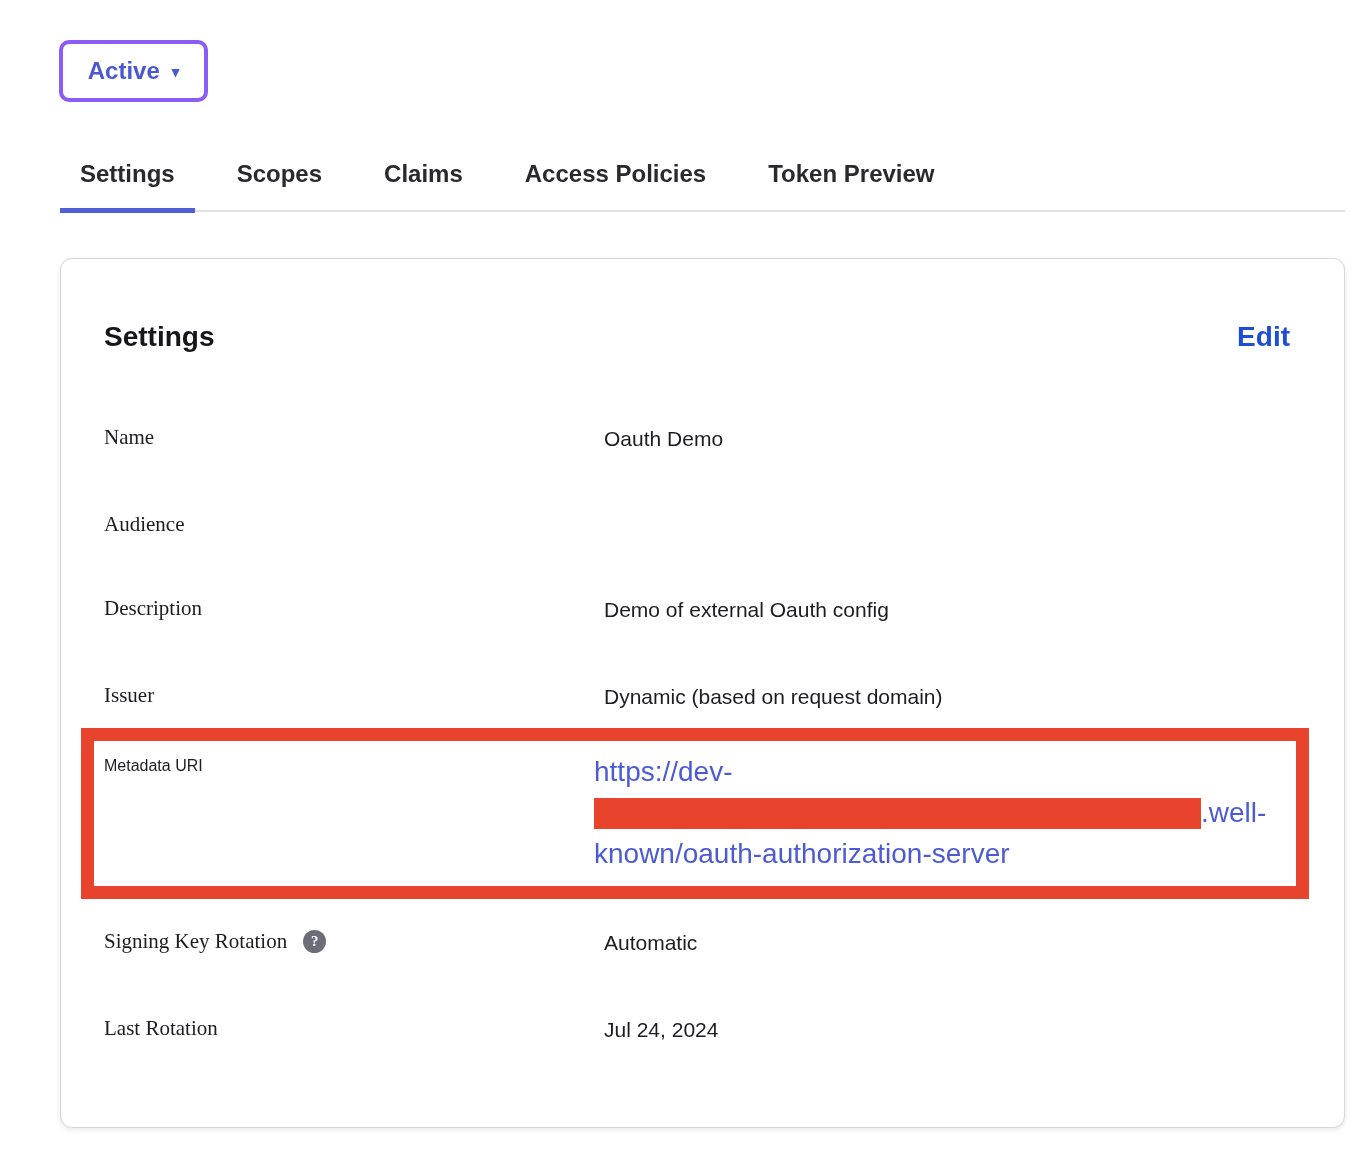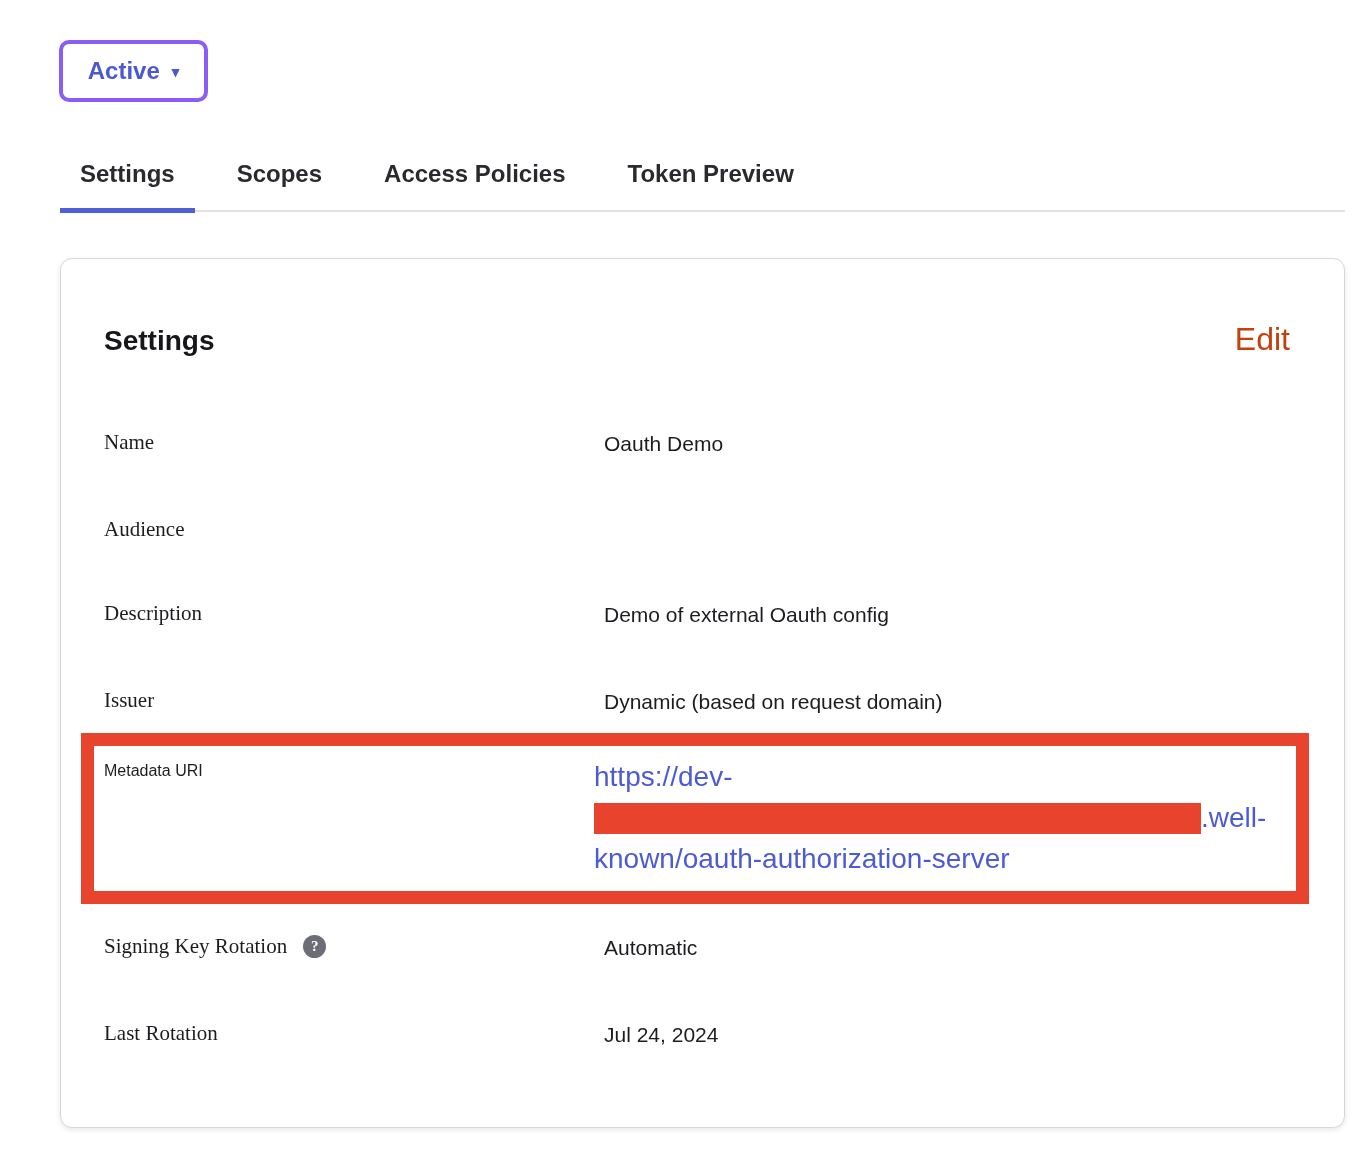--- a/index.html
+++ b/index.html
@@ -52,21 +52,21 @@
     border: 1px solid #d6d6dc;
     border-radius: 12px;
     box-shadow: 0 2px 5px rgba(29,29,33,0.10);
     padding: 62px 54px 0 43px;
   }
   .card-header {
     display: flex; justify-content: space-between; align-items: baseline;
     margin-bottom: 72px;
   }
   .card-title { font-size: 28px; font-weight: 700; color: #16161b; }
-  .edit-link { font-size: 32px; font-weight: 400; color: #c2410c; cursor: pointer; text-decoration: none; }
+  .edit-link { font-size: 28px; font-weight: 700; color: #1d4ed8; cursor: pointer; text-decoration: none; }
 
   .row { display: flex; align-items: flex-start; margin-bottom: 59px; font-size: 21px; }
   .row .label { width: 500px; flex: 0 0 500px; display: flex; align-items: center; font-family: Liberation Serif, serif; }
   .row .value { flex: 1; line-height: 28px; }
 
   .help-icon {
     display: inline-flex; align-items: center; justify-content: center;
     width: 23px; height: 23px; border-radius: 50%;
     background: #6d6d78; color: #ffffff;
     font-size: 15px; font-weight: 700;
@@ -96,20 +96,21 @@
 <body>
 
 <button class="status-btn">
   <span>Active</span>
   <span class="caret">▾</span>
 </button>
 
 <div class="tabbar">
   <div class="tab active">Settings</div>
   <div class="tab">Scopes</div>
+  <div class="tab">Claims</div>
   <div class="tab">Access Policies</div>
   <div class="tab">Token Preview</div>
 </div>
 
 <div class="card">
   <div class="card-header">
     <div class="card-title">Settings</div>
     <a class="edit-link">Edit</a>
   </div>
 

